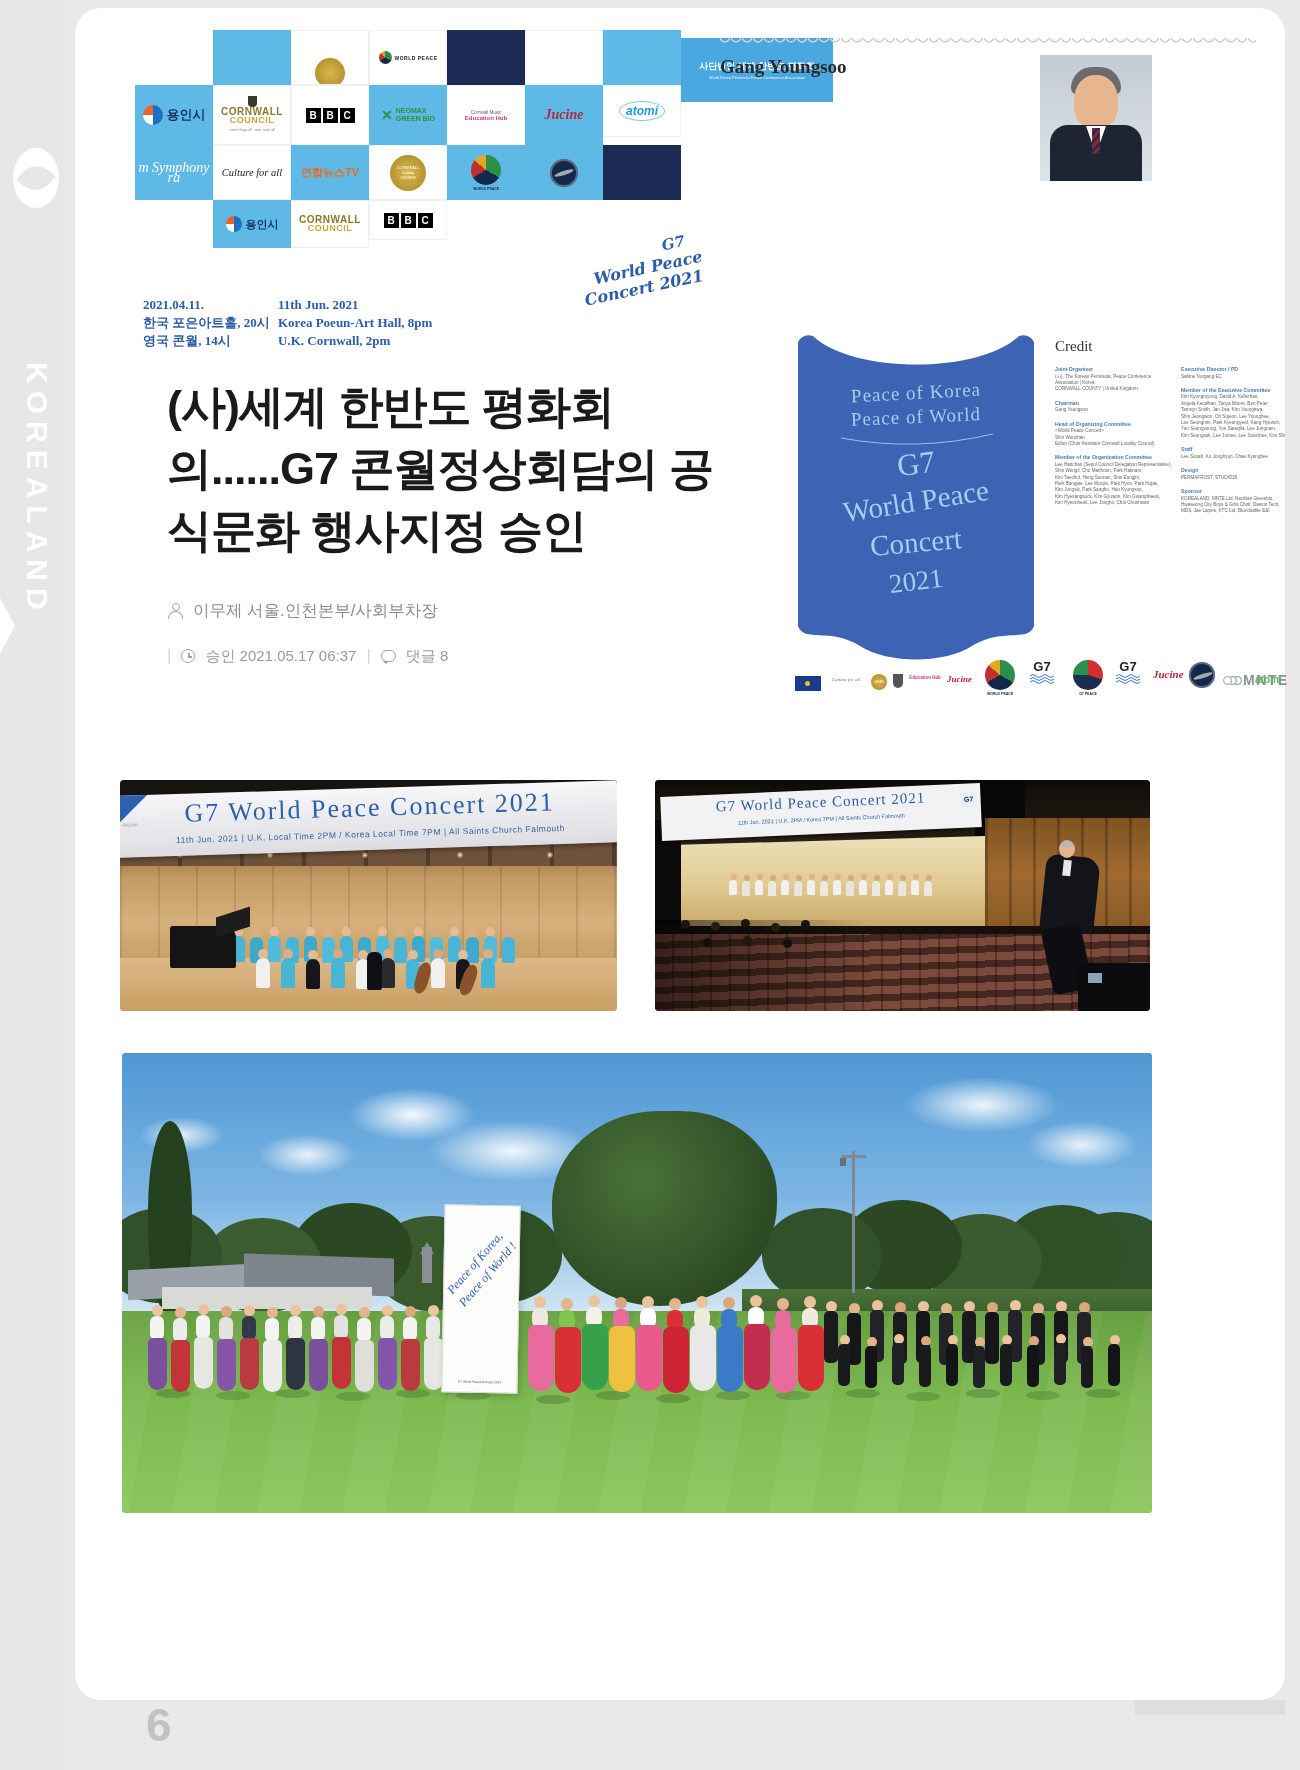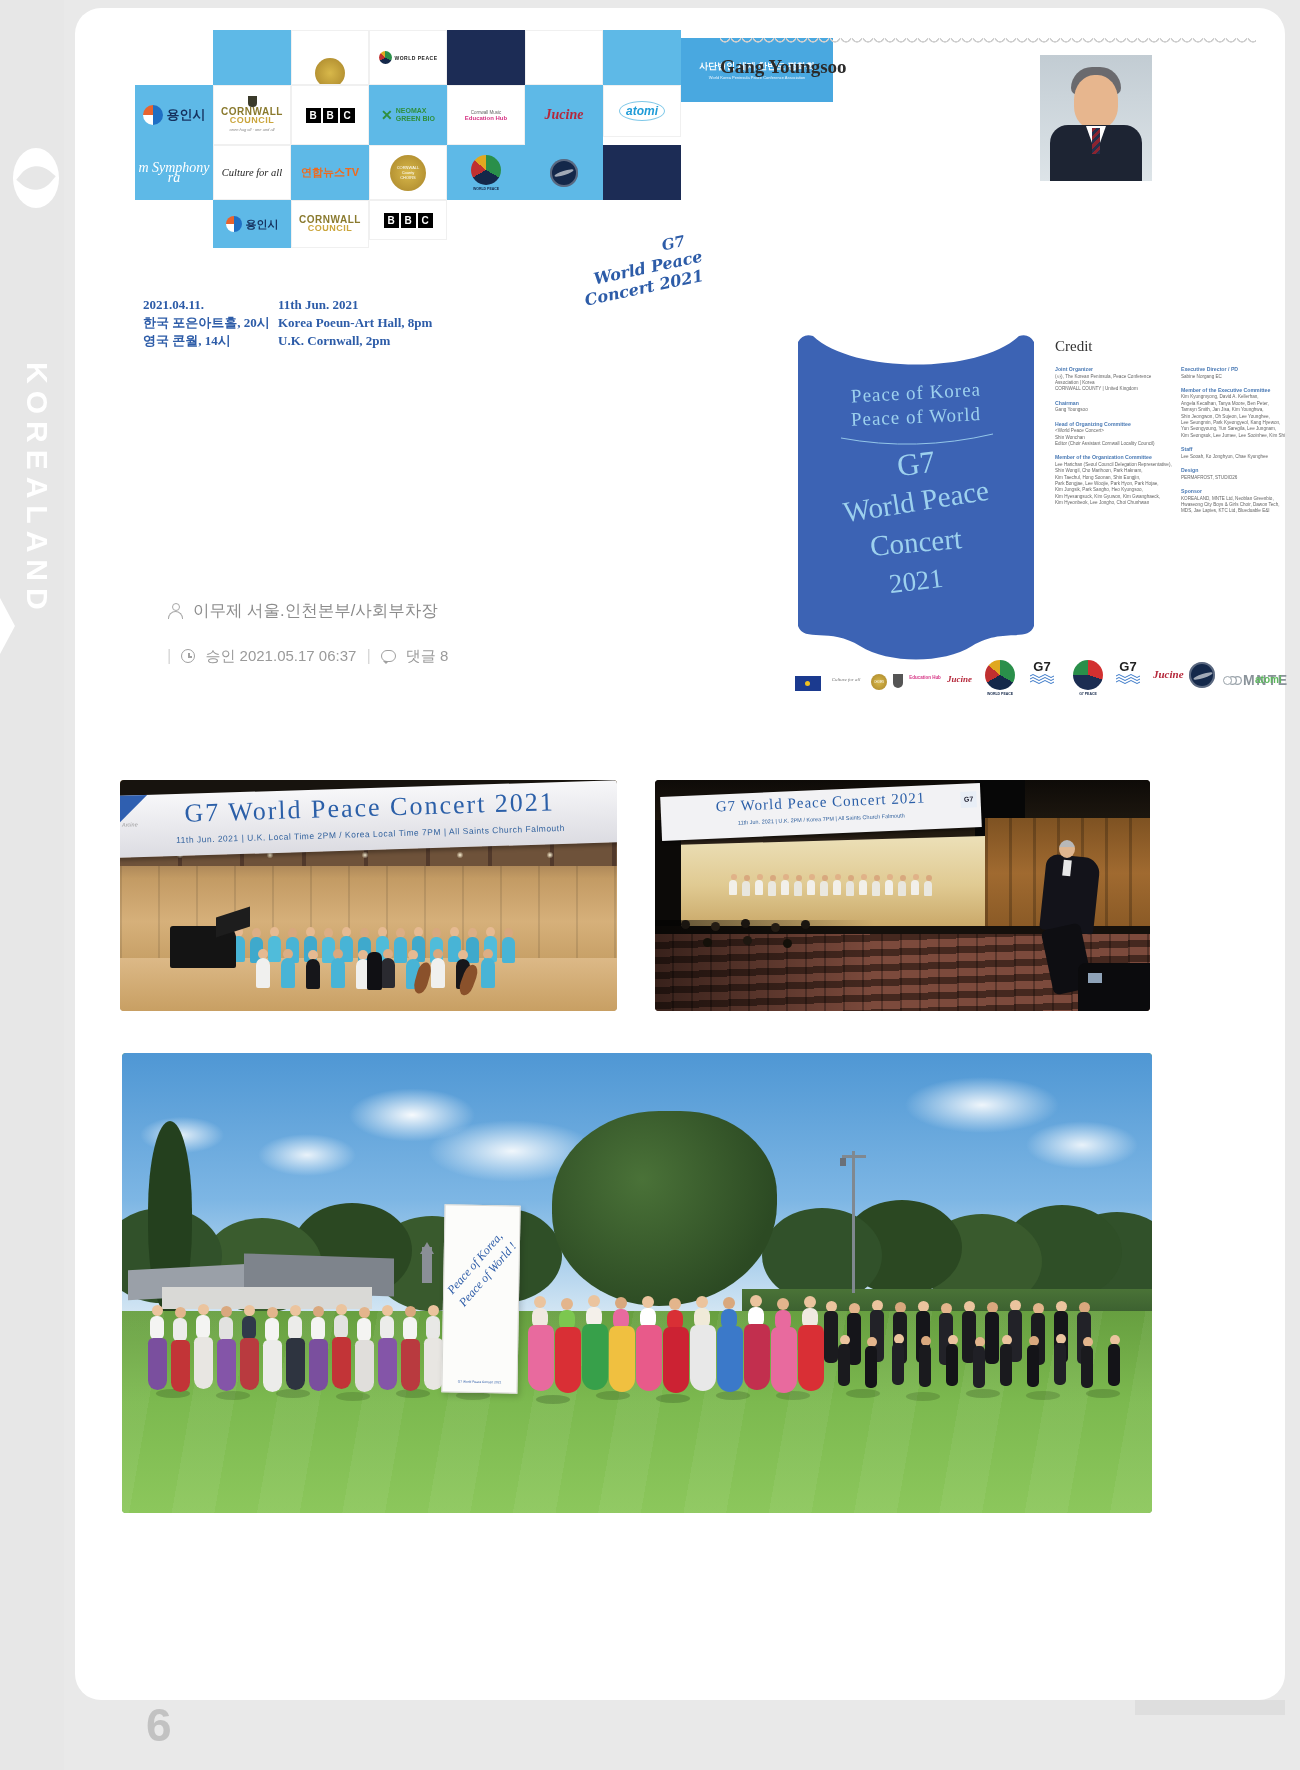--- a/index.html
+++ b/index.html
@@ -439,20 +439,23 @@
 영국 콘월, 14시</div>
     <div class="event-en">11th Jun. 2021
 Korea Poeun-Art Hall, 8pm
 U.K. Cornwall, 2pm</div>
     <div class="script-logo">
       <div class="sl1">G7</div>
       <div class="sl2">World Peace</div>
       <div class="sl3">Concert 2021</div>
     </div>
 
+    <h1 class="headline">(사)세계 한반도 평화회
+의......G7 콘월정상회담의 공
+식문화 행사지정 승인</h1>
     <div class="byline">
       <span class="ic-person"></span>
       <span>이무제 서울.인천본부/사회부차장</span>
     </div>
     <div class="meta">
       <span class="sep">|</span>
       <span class="ic-clock"></span>
       <span>승인 2021.05.17 06:37</span>
       <span class="sep">|</span>
       <span class="ic-bubble"></span>

